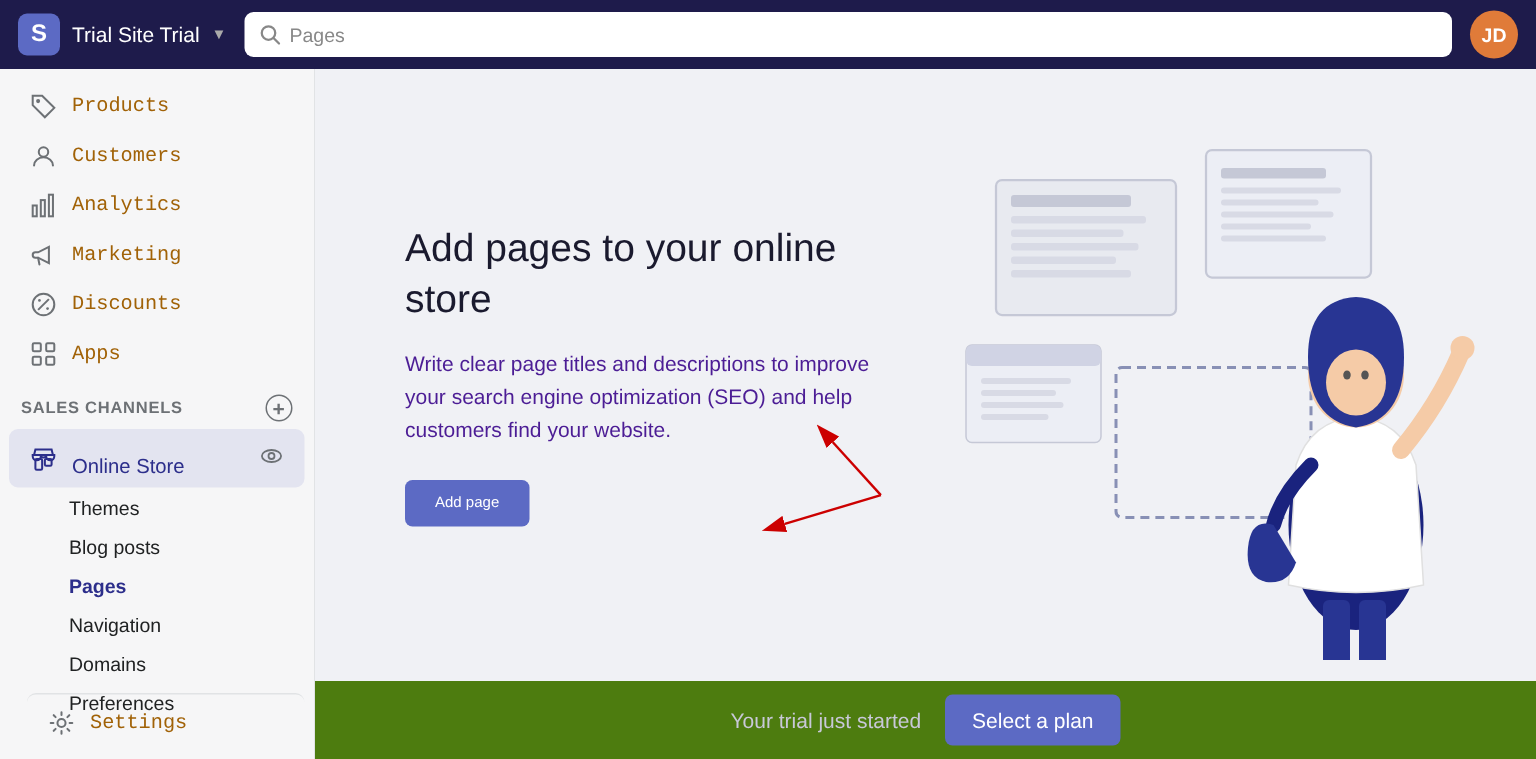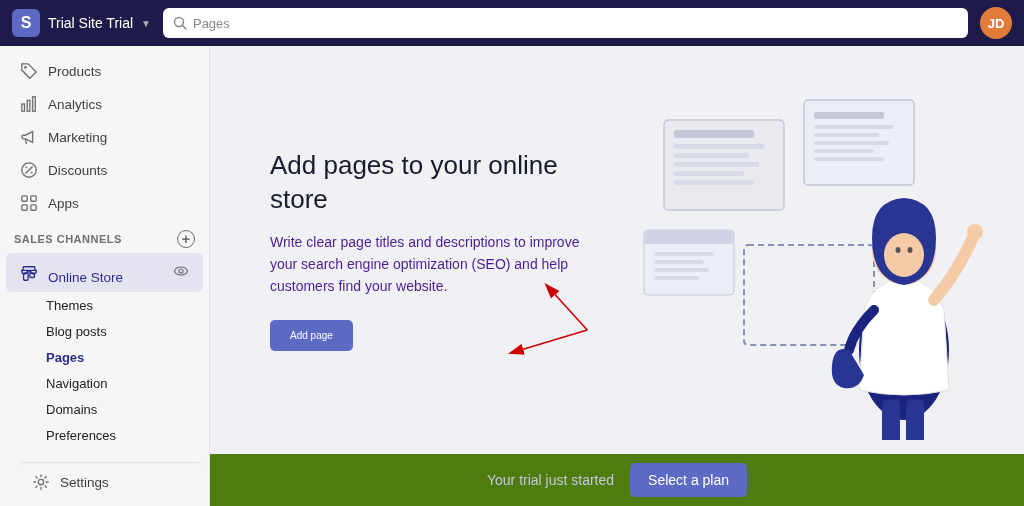--- a/index.html
+++ b/index.html
@@ -85,24 +85,25 @@
     }
     .sidebar::-webkit-scrollbar { width: 4px; }
     .sidebar::-webkit-scrollbar-thumb { background: #c4c4c4; border-radius: 2px; }
 
     .sidebar-item {
       display: flex;
       align-items: center;
       gap: 10px;
       padding: 7px 14px;
       font-size: 13.5px;
-      color: #404040;
+      color: #a16207;
       cursor: pointer;
       border-radius: 6px;
       margin: 1px 6px;
+      font-family: Liberation Mono, monospace;
     }
     .sidebar-item svg { flex-shrink: 0; }
 
     .sidebar-section-label {
       font-size: 11px;
       font-weight: 600;
       color: #6d7175;
       text-transform: uppercase;
       letter-spacing: 0.5px;
       padding: 10px 14px 4px;
@@ -262,20 +263,27 @@
 
     <div class="sidebar-item">
       <svg width="18" height="18" viewBox="0 0 20 20" fill="none">
         <path d="M2 2h7l9 9-7 7-9-9V2z" stroke="#6d7175" stroke-width="1.5" fill="none"></path>
         <circle cx="6" cy="6" r="1.5" fill="#6d7175"></circle>
       </svg>
       <span>Products</span>
     </div>
     <div class="sidebar-item">
       <svg width="18" height="18" viewBox="0 0 20 20" fill="none">
+        <circle cx="10" cy="7" r="3.5" stroke="#6d7175" stroke-width="1.5"></circle>
+        <path d="M3 17c0-3.314 3.134-6 7-6s7 2.686 7 6" stroke="#6d7175" stroke-width="1.5" stroke-linecap="round"></path>
+      </svg>
+      <span>Customers</span>
+    </div>
+    <div class="sidebar-item">
+      <svg width="18" height="18" viewBox="0 0 20 20" fill="none">
         <rect x="2" y="10" width="3" height="8" stroke="#6d7175" stroke-width="1.5"></rect>
         <rect x="8" y="6" width="3" height="12" stroke="#6d7175" stroke-width="1.5"></rect>
         <rect x="14" y="2" width="3" height="16" stroke="#6d7175" stroke-width="1.5"></rect>
       </svg>
       <span>Analytics</span>
     </div>
     <div class="sidebar-item">
       <svg width="18" height="18" viewBox="0 0 20 20" fill="none">
         <path d="M4 8h2l8-4v12l-8-4H4a2 2 0 01-2-2v-0a2 2 0 012-2z" stroke="#6d7175" stroke-width="1.5" fill="none"></path>
         <path d="M6 12l1 5" stroke="#6d7175" stroke-width="1.5" stroke-linecap="round"></path>

